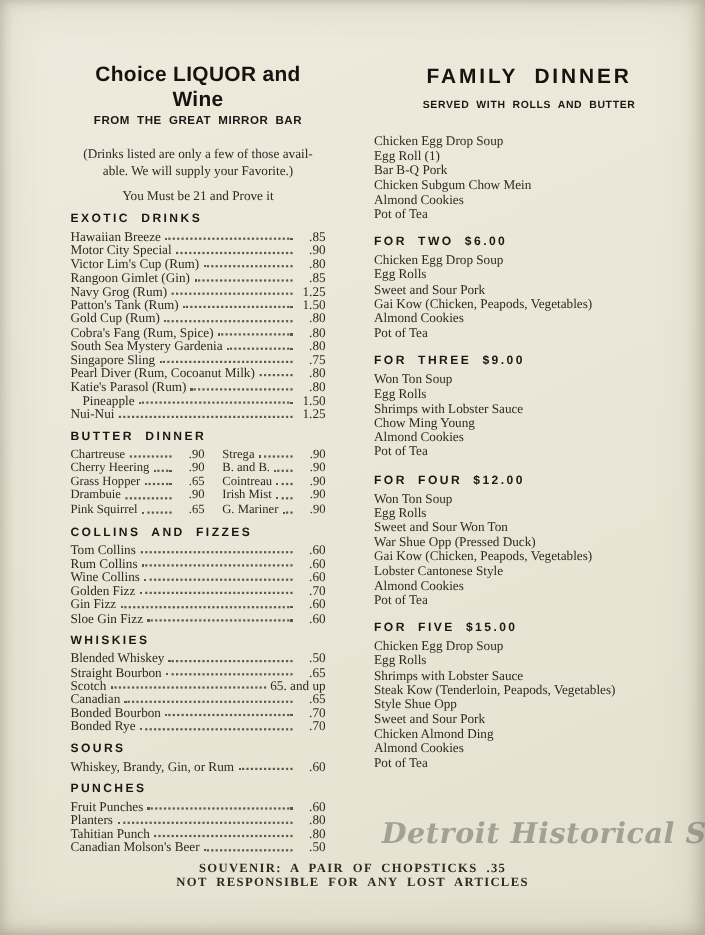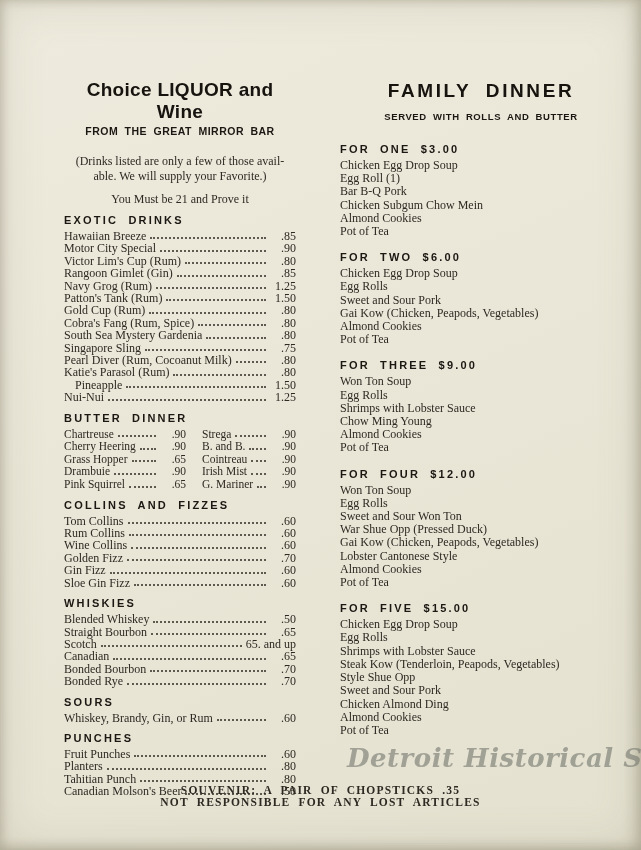--- a/index.html
+++ b/index.html
@@ -5,21 +5,21 @@
   html,body{margin:0;padding:0;background:#c9c5b6;}
   .page{
     position:relative;width:641px;height:850px;margin:0 auto;overflow:hidden;
     background:linear-gradient(155deg,#eeebde 0%,#eae7d8 45%,#e4e1d0 100%);
     box-shadow:inset 0 0 45px rgba(120,110,85,.18),
                inset -7px 0 12px rgba(100,95,70,.22),
                inset 5px 0 9px rgba(105,100,78,.14),
                inset 0 -6px 10px rgba(110,105,80,.12);
     font-family:"Liberation Serif",serif;color:#2e2922;
   }
-  .col{position:absolute;top:79px;}
+  .col{position:absolute;top:58px;}
   .col-left{left:64px;width:232px;}
   .col-right{left:340px;width:282px;}
   .liquor-title{font-family:"Liberation Sans",sans-serif;font-weight:bold;font-size:19px;
     line-height:22px;text-align:center;letter-spacing:.3px;color:#17130f;margin:0;}
   .dinner-title{font-family:"Liberation Sans",sans-serif;font-weight:bold;font-size:19px;
     line-height:23px;text-align:center;letter-spacing:2.6px;word-spacing:7px;color:#17130f;margin:0;}
   .subtitle{font-family:"Liberation Sans",sans-serif;font-weight:bold;font-size:10.5px;
     line-height:12px;text-align:center;letter-spacing:.5px;word-spacing:3px;color:#1b1712;margin-top:2px;}
   .dinner-sub{font-size:9.5px;margin-top:9px;letter-spacing:.6px;word-spacing:3px;}
   .note{font-size:12px;line-height:14.5px;text-align:center;margin:17px 0 0 0;}
@@ -306,21 +306,20 @@
           </div>
         </div>
       </div>
   </div>
 
   <div class="col col-right">
     <h1 class="dinner-title">FAMILY DINNER</h1>
     <div class="subtitle dinner-sub">SERVED WITH ROLLS AND BUTTER</div>
     <div id="dinner-sections">
         <div class="sec sec-r first">
-          <div class="sec-h">FOR ONE $3.00</div>
           <div class="items">
             <div class="ditem">Chicken Egg Drop Soup</div>
             <div class="ditem">Egg Roll (1)</div>
             <div class="ditem">Bar B-Q Pork</div>
             <div class="ditem">Chicken Subgum Chow Mein</div>
             <div class="ditem">Almond Cookies</div>
             <div class="ditem">Pot of Tea</div>
           </div>
         </div>
         <div class="sec sec-r">

